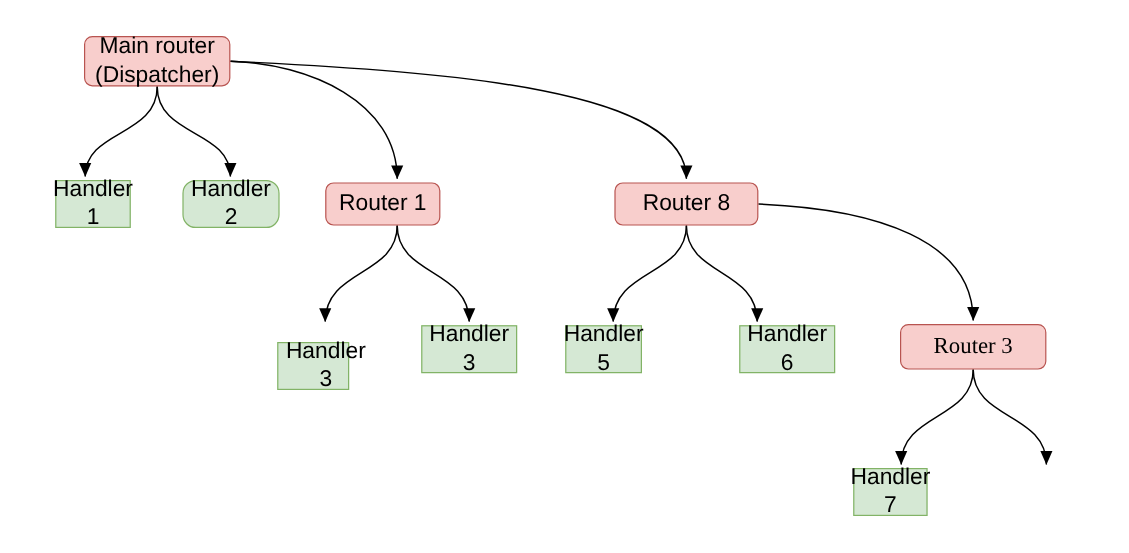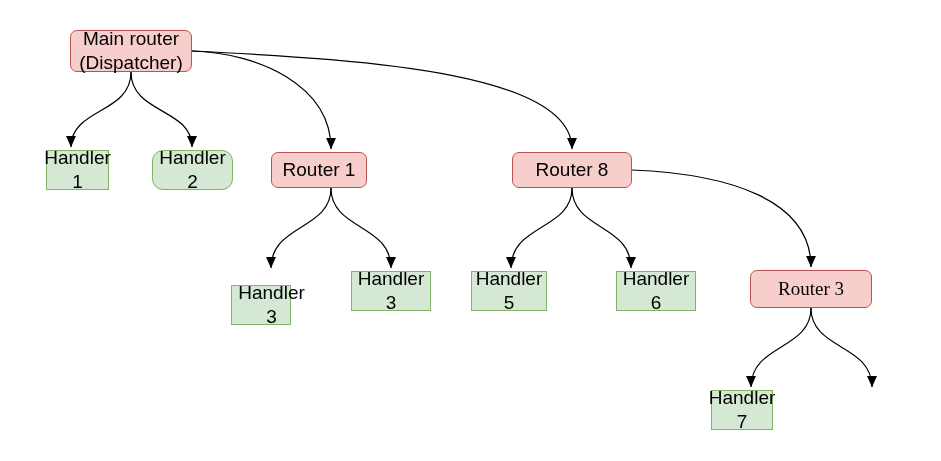--- a/index.html
+++ b/index.html
@@ -53,21 +53,21 @@
     border: 1px solid var(--handler-stroke, #82b366);
   }
   
   #n-main     { left: 70px;  top: 30px;  width: 122px; height: 42px; }
   #n-handler1 { left: 31px;  top: 150px; width: 63px;  height: 40px; margin-left: 15px; }
   #n-handler2 { left: 152px; top: 150px; width: 81px;  height: 40px; border-radius: 11px; }
   #n-router1  { left: 271px; top: 152px; width: 96px; height: 36px; }
   #n-router2  { left: 512px; top: 152px; width: 120px; height: 36px; }
   #n-handler3 { left: 231px; top: 285px; width: 60px;  height: 40px; padding-left: 21px; }
   #n-handler4 { left: 351px; top: 271px; width: 80px;  height: 40px; }
-  #n-handler5 { left: 471px; top: 271px; width: 76px;  height: 40px; }
+  #n-handler5 { left: 471px; top: 271px; width: 64px;  height: 40px; }
   #n-handler6 { left: 591px; top: 271px; width: 80px;  height: 40px; margin-left: 25px; }
   #n-router3  { left: 750px; top: 270px; width: 122px; height: 38px; font-family: Liberation Serif, serif; }
   #n-handler7 { left: 711px; top: 390px; width: 62px;  height: 40px; }
   #n-handler8 { left: 832px; top: 390px; width: 81px;  height: 40px; }
 </style>
 </head>
 <body>
 
 <div class="canvas">
 

